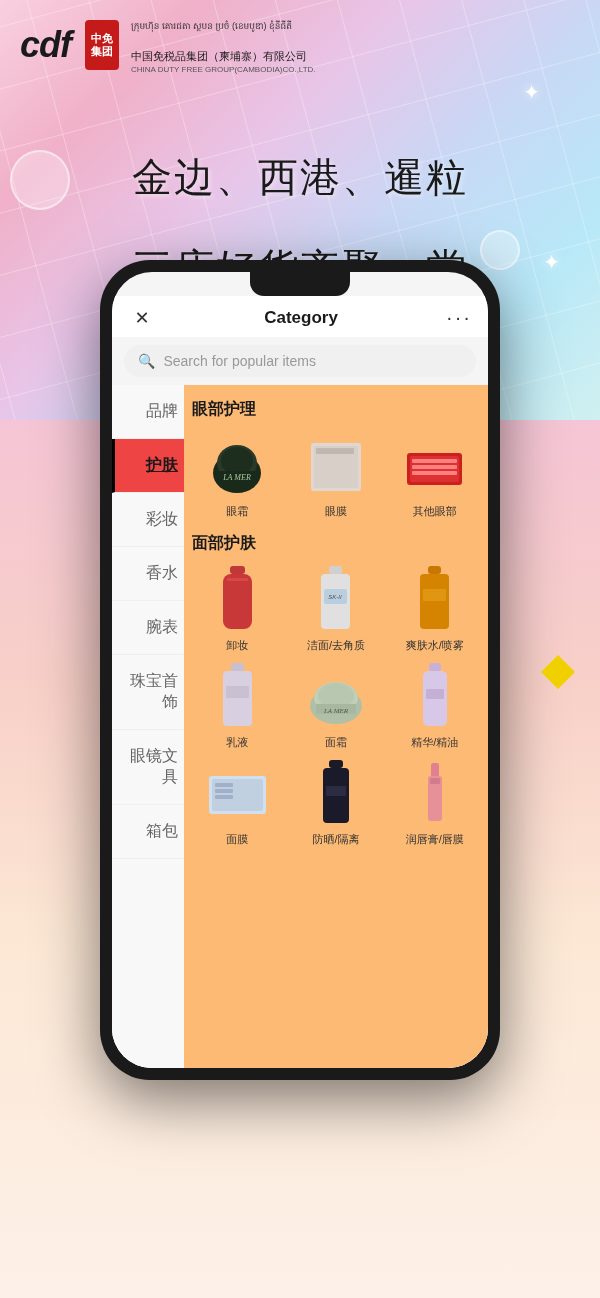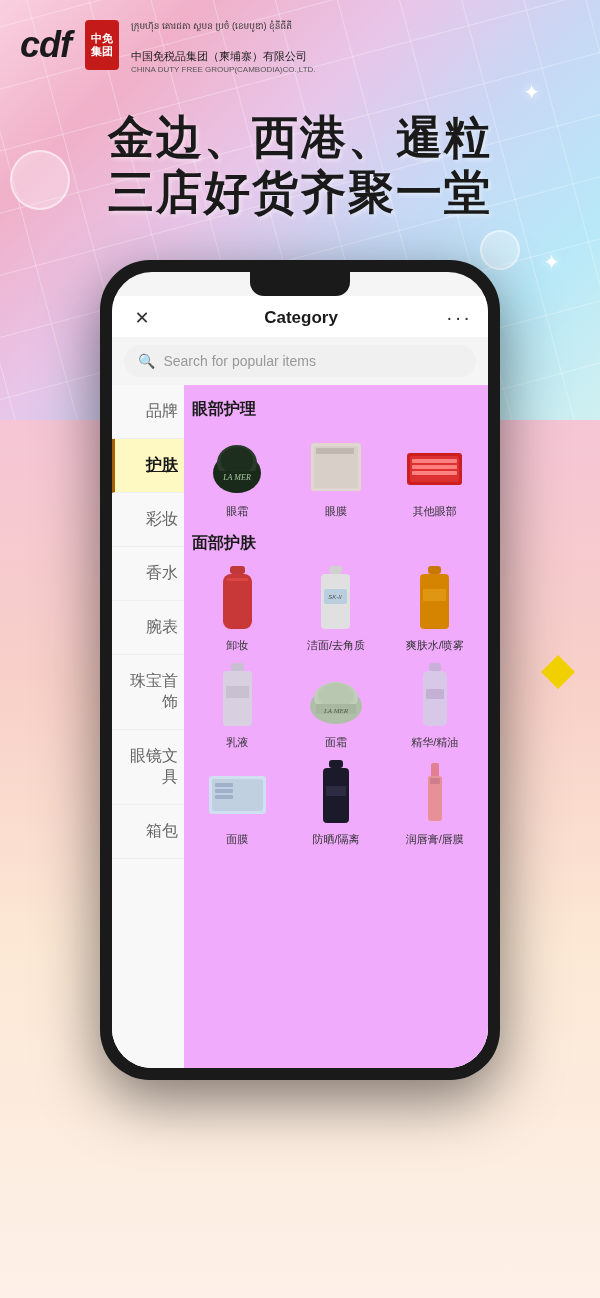--- a/index.html
+++ b/index.html
@@ -101,26 +101,27 @@
     .hero-text {
       position: absolute;
       top: 110px;
       left: 0;
       right: 0;
       text-align: center;
       z-index: 10;
     }
 
     .hero-line {
-      font-size: 46px;
-      font-weight: 700;
+      font-size: 40px;
+      font-weight: 400;
       color: #1a1a1a;
       line-height: 1.2;
       text-shadow: 2px 2px 4px rgba(255,255,255,0.5);
       letter-spacing: 2px;
+      margin-top: 43px;
     }
 
     
     .phone-frame {
       position: absolute;
       top: 260px;
       left: 50%;
       transform: translateX(-50%);
       width: 400px;
       height: 820px;
@@ -227,31 +228,31 @@
       text-align: right;
       font-size: 16px;
       color: #666;
       cursor: pointer;
       border-bottom: 1px solid #efefef;
     }
 
     .sidebar-item.active {
       font-weight: 700;
       color: #1a1a1a;
-      background: #fef9c3;
-      border-left: 3px solid #a16207;
+      background: #ef4444;
+      border-left: 3px solid #000000;
       text-decoration: underline;
     }
 
     
     .right-content {
       flex: 1;
       overflow-y: auto;
       padding: 8px;
-      background: #f0abfc;
+      background: #fdba74;
     }
 
     .section-title {
       font-size: 16px;
       font-weight: 700;
       color: #1a1a1a;
       padding: 6px 0 10px;
     }
 
     .product-grid {

